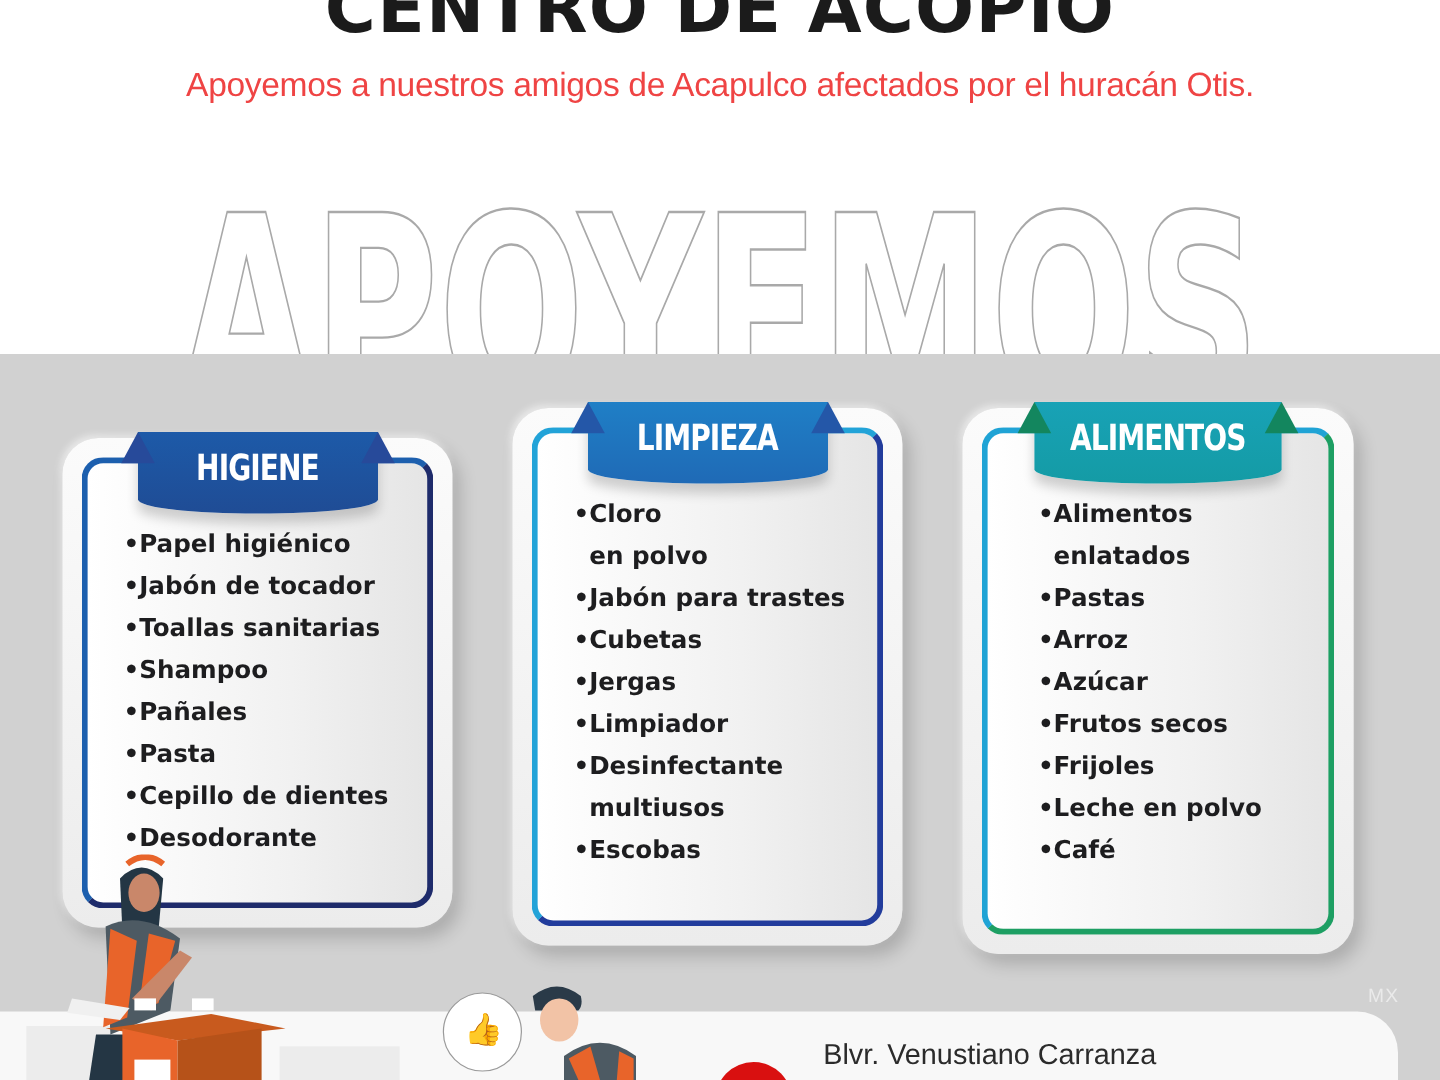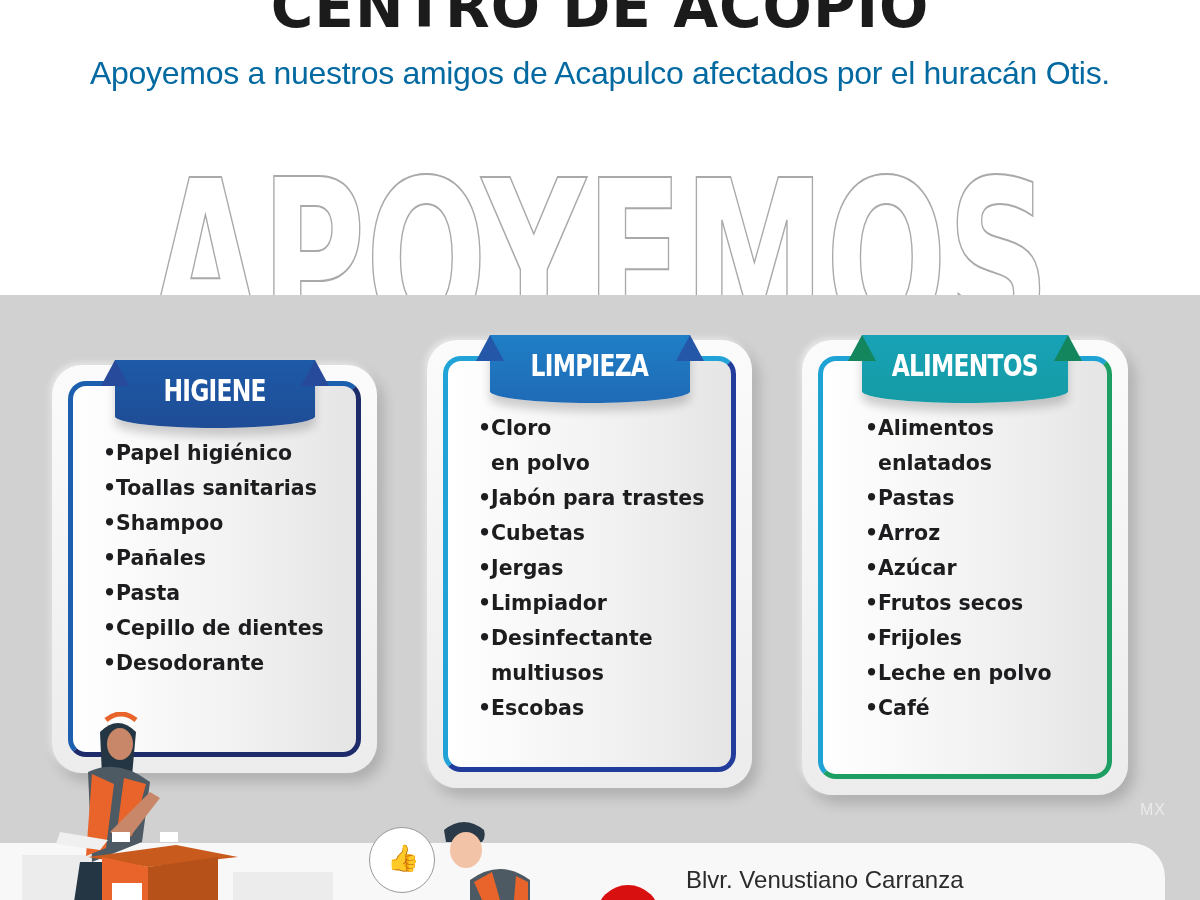--- a/index.html
+++ b/index.html
@@ -6,21 +6,21 @@
   html, body { width: 1200px; height: 900px; overflow: hidden; background: #ffffff; }
   body { position: relative; font-family: "Liberation Sans", sans-serif; color: #1d1d1f; }
 
   .title {
     position: absolute; left: 0; top: -22px; width: 1200px; text-align: center;
     font-family: "DejaVu Sans", sans-serif; font-weight: bold; font-size: 58px;
     letter-spacing: 1px; color: #1b1b1b; line-height: 1;
   }
   .subtitle {
     position: absolute; left: 0; top: 55px; width: 1200px; text-align: center;
-    font-family: "Liberation Sans", sans-serif; font-size: 32px; color: #0369a1;
+    font-family: "Liberation Sans", sans-serif; font-size: 28px; color: #ef4444;
     letter-spacing: -0.3px;
   }
   .outline-word {
     position: absolute; left: 145px; top: 132px; width: 910px; height: 165px; overflow: hidden;
   }
   .outline-word svg { width: 100%; height: 210px; }
 
   .gray-band {
     position: absolute; left: 0; top: 295px; width: 1200px; height: 605px; background: #d1d1d1;
   }
@@ -81,21 +81,21 @@
   }
   .address {
     position: absolute; left: 686px; top: 866px; font-size: 24px; color: #2b2b2b;
     font-family: "Liberation Sans", sans-serif;
   }
   .red-pin {
     position: absolute; left: 596px; top: 885px; width: 64px; height: 64px; border-radius: 50%;
     background: #d91010;
   }
   .watermark {
-    position: absolute; left: 935px; top: 801px; font-size: 16px; color: rgba(255,255,255,0.55);
+    position: absolute; left: 935px; top: 822px; font-size: 16px; color: rgba(255,255,255,0.55);
     letter-spacing: 1px; font-family: "Liberation Sans", sans-serif;
   }
 
   .illus { position: absolute; }
   .bubble {
     position: absolute; left: 369px; top: 827px; width: 66px; height: 66px; border-radius: 50%;
     background: #ffffff; border: 1px solid #9a9a9a;
   }
   .bubble-thumb { position: absolute; left: 387px; top: 843px; font-size: 26px; color: #e8642a; }
   .ghost-box { position: absolute; background: #ececec; }
@@ -112,20 +112,21 @@
   </svg>
 </div>
 
 <div class="gray-band"></div>
 
 <div class="card-wrap card-higiene">
   <div class="card-inner">
     <div class="ribbon"><span>HIGIENE</span></div>
     <ul class="items">
       <li><span class="dot">•</span><span>Papel higiénico</span></li>
+      <li><span class="dot">•</span><span>Jabón de tocador</span></li>
       <li><span class="dot">•</span><span>Toallas sanitarias</span></li>
       <li><span class="dot">•</span><span>Shampoo</span></li>
       <li><span class="dot">•</span><span>Pañales</span></li>
       <li><span class="dot">•</span><span>Pasta</span></li>
       <li><span class="dot">•</span><span>Cepillo de dientes</span></li>
       <li><span class="dot">•</span><span>Desodorante</span></li>
     </ul>
   </div>
 </div>
 

